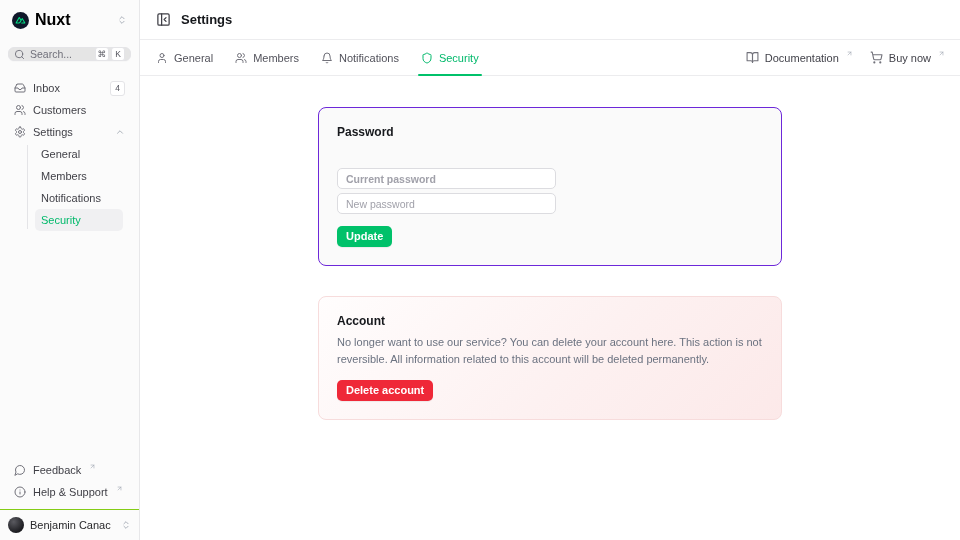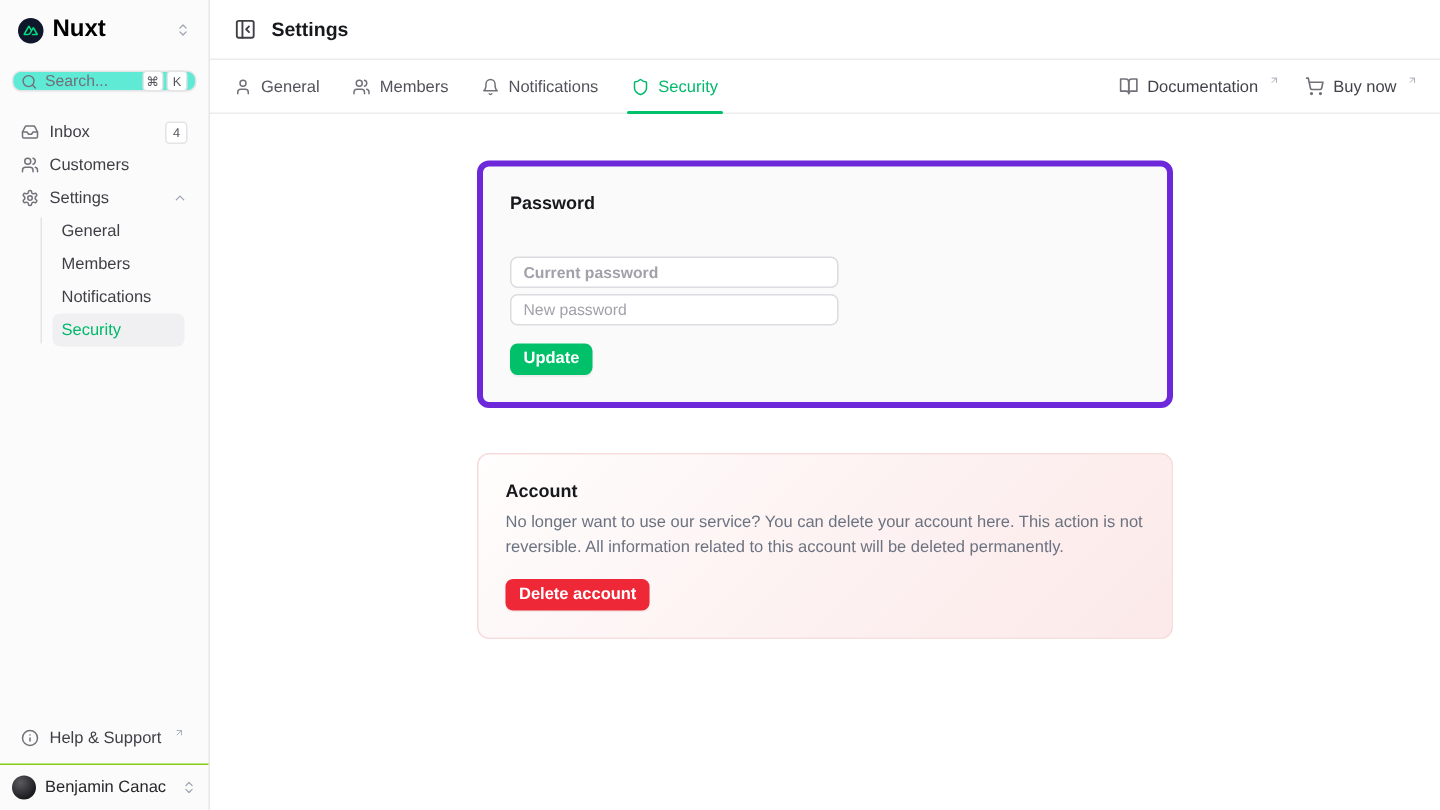--- a/index.html
+++ b/index.html
@@ -16,21 +16,21 @@
     width:140px; min-width:140px; background:#fbfbfb;
     border-right:1px solid #e7e7e9; display:flex; flex-direction:column;
   }
   .brand-row { display:flex; align-items:center; gap:6px; padding:11px 12px 4px 12px; }
   .logo-badge { width:17px; height:17px; border-radius:50%; background:#0f172a;
     display:flex; align-items:center; justify-content:center; flex:none; }
   .logo-badge svg { width:11px; height:11px; }
   .brand-name { font-size:16px; font-weight:700; color:#000000; }
   .muted-ic { color:#9ca3af; margin-left:auto; display:flex; }
   .searchbox {
-    margin:14px 8px 6px 8px; height:14px; background:#5eead4;
+    margin:14px 8px 6px 8px; height:14px; background:#e5e5e5;
     border:1px solid #e4e4e7; border-radius:6px; display:flex; align-items:center;
     gap:5px; padding:0 5px; color:#70707a; box-shadow:0 1px 1px rgba(0,0,0,.02);
   }
   .searchbox .ph { font-size:10.5px; color:#70707a; }
   .kbd-group { margin-left:auto; display:flex; gap:2px; }
   .kbd {
     font-size:8.5px; line-height:12px; height:14px; min-width:14px; text-align:center;
     border:1px solid #e4e4e7; border-radius:3px; background:#fff; color:#52525b; padding:0 2px;
   }
   nav.sb-nav { padding:10px 8px 0 8px; }
@@ -73,21 +73,21 @@
   .tab.active { color:#00b96b; }
   .tab.active .nic { color:#00b96b; }
   .tab.active::after { content:""; position:absolute; left:-3px; right:-3px; bottom:-1px;
     height:2px; border-radius:2px; background:#00c16a; }
   .top-links { margin-left:auto; display:flex; gap:18px; }
   .top-link { display:flex; align-items:center; gap:6px; color:#42424a; cursor:pointer; }
   .top-link .nic { color:#71717a; display:flex; }
 
   .content { flex:1; overflow:auto; display:flex; flex-direction:column; align-items:center; }
   .card { width:464px; border-radius:8px; padding:17px 18px 18px 18px; flex:none; }
-  .card-password { margin-top:31px; background:#fafafa; border:4px solid #6d28d9; }
+  .card-password { margin-top:31px; background:#fafafa; border:1px solid #6d28d9; }
   .card-account { margin-top:30px;
     background:linear-gradient(135deg,#fffdfd 0%,#fdf1f1 55%,#fce9e9 100%);
     border:1px solid #f7dcdc; }
   .card-title { font-size:12px; font-weight:700; color:#16181c; }
   .card-desc { font-size:11px; color:#6b7280; margin-top:6px; line-height:1.55; }
   .pw-input {
     display:block; width:219px; height:21px; margin-top:4px; border:1px solid #dcdce0;
     border-radius:5px; background:#fff; padding:0 8px; font-size:10.5px;
     font-family:inherit; color:#27272a; outline:none;
   }
@@ -187,20 +187,34 @@
           <span>Security</span>
         </div>
       </div>
     </nav>
 
     <div class="sb-bottom">
       <div class="footer-links">
         <div class="nav-item">
           <span class="nic">
             <svg class="ic" width="12" height="12" viewBox="0 0 24 24">
+                <path d="M7.9 20A9 9 0 1 0 4 16.1L2 22Z"></path>
+              </svg>
+          </span>
+          <span>Feedback</span>
+          <span class="ext-arrow">
+            <svg class="ic" width="7" height="7" viewBox="0 0 24 24">
+                <path d="M7 7h10v10"></path>
+                <path d="M7 17 17 7"></path>
+              </svg>
+          </span>
+        </div>
+        <div class="nav-item">
+          <span class="nic">
+            <svg class="ic" width="12" height="12" viewBox="0 0 24 24">
                 <circle cx="12" cy="12" r="10"></circle>
                 <path d="M12 16v-4"></path>
                 <path d="M12 8h.01"></path>
               </svg>
           </span>
           <span>Help &amp; Support</span>
           <span class="ext-arrow">
             <svg class="ic" width="7" height="7" viewBox="0 0 24 24">
                 <path d="M7 7h10v10"></path>
                 <path d="M7 17 17 7"></path>

